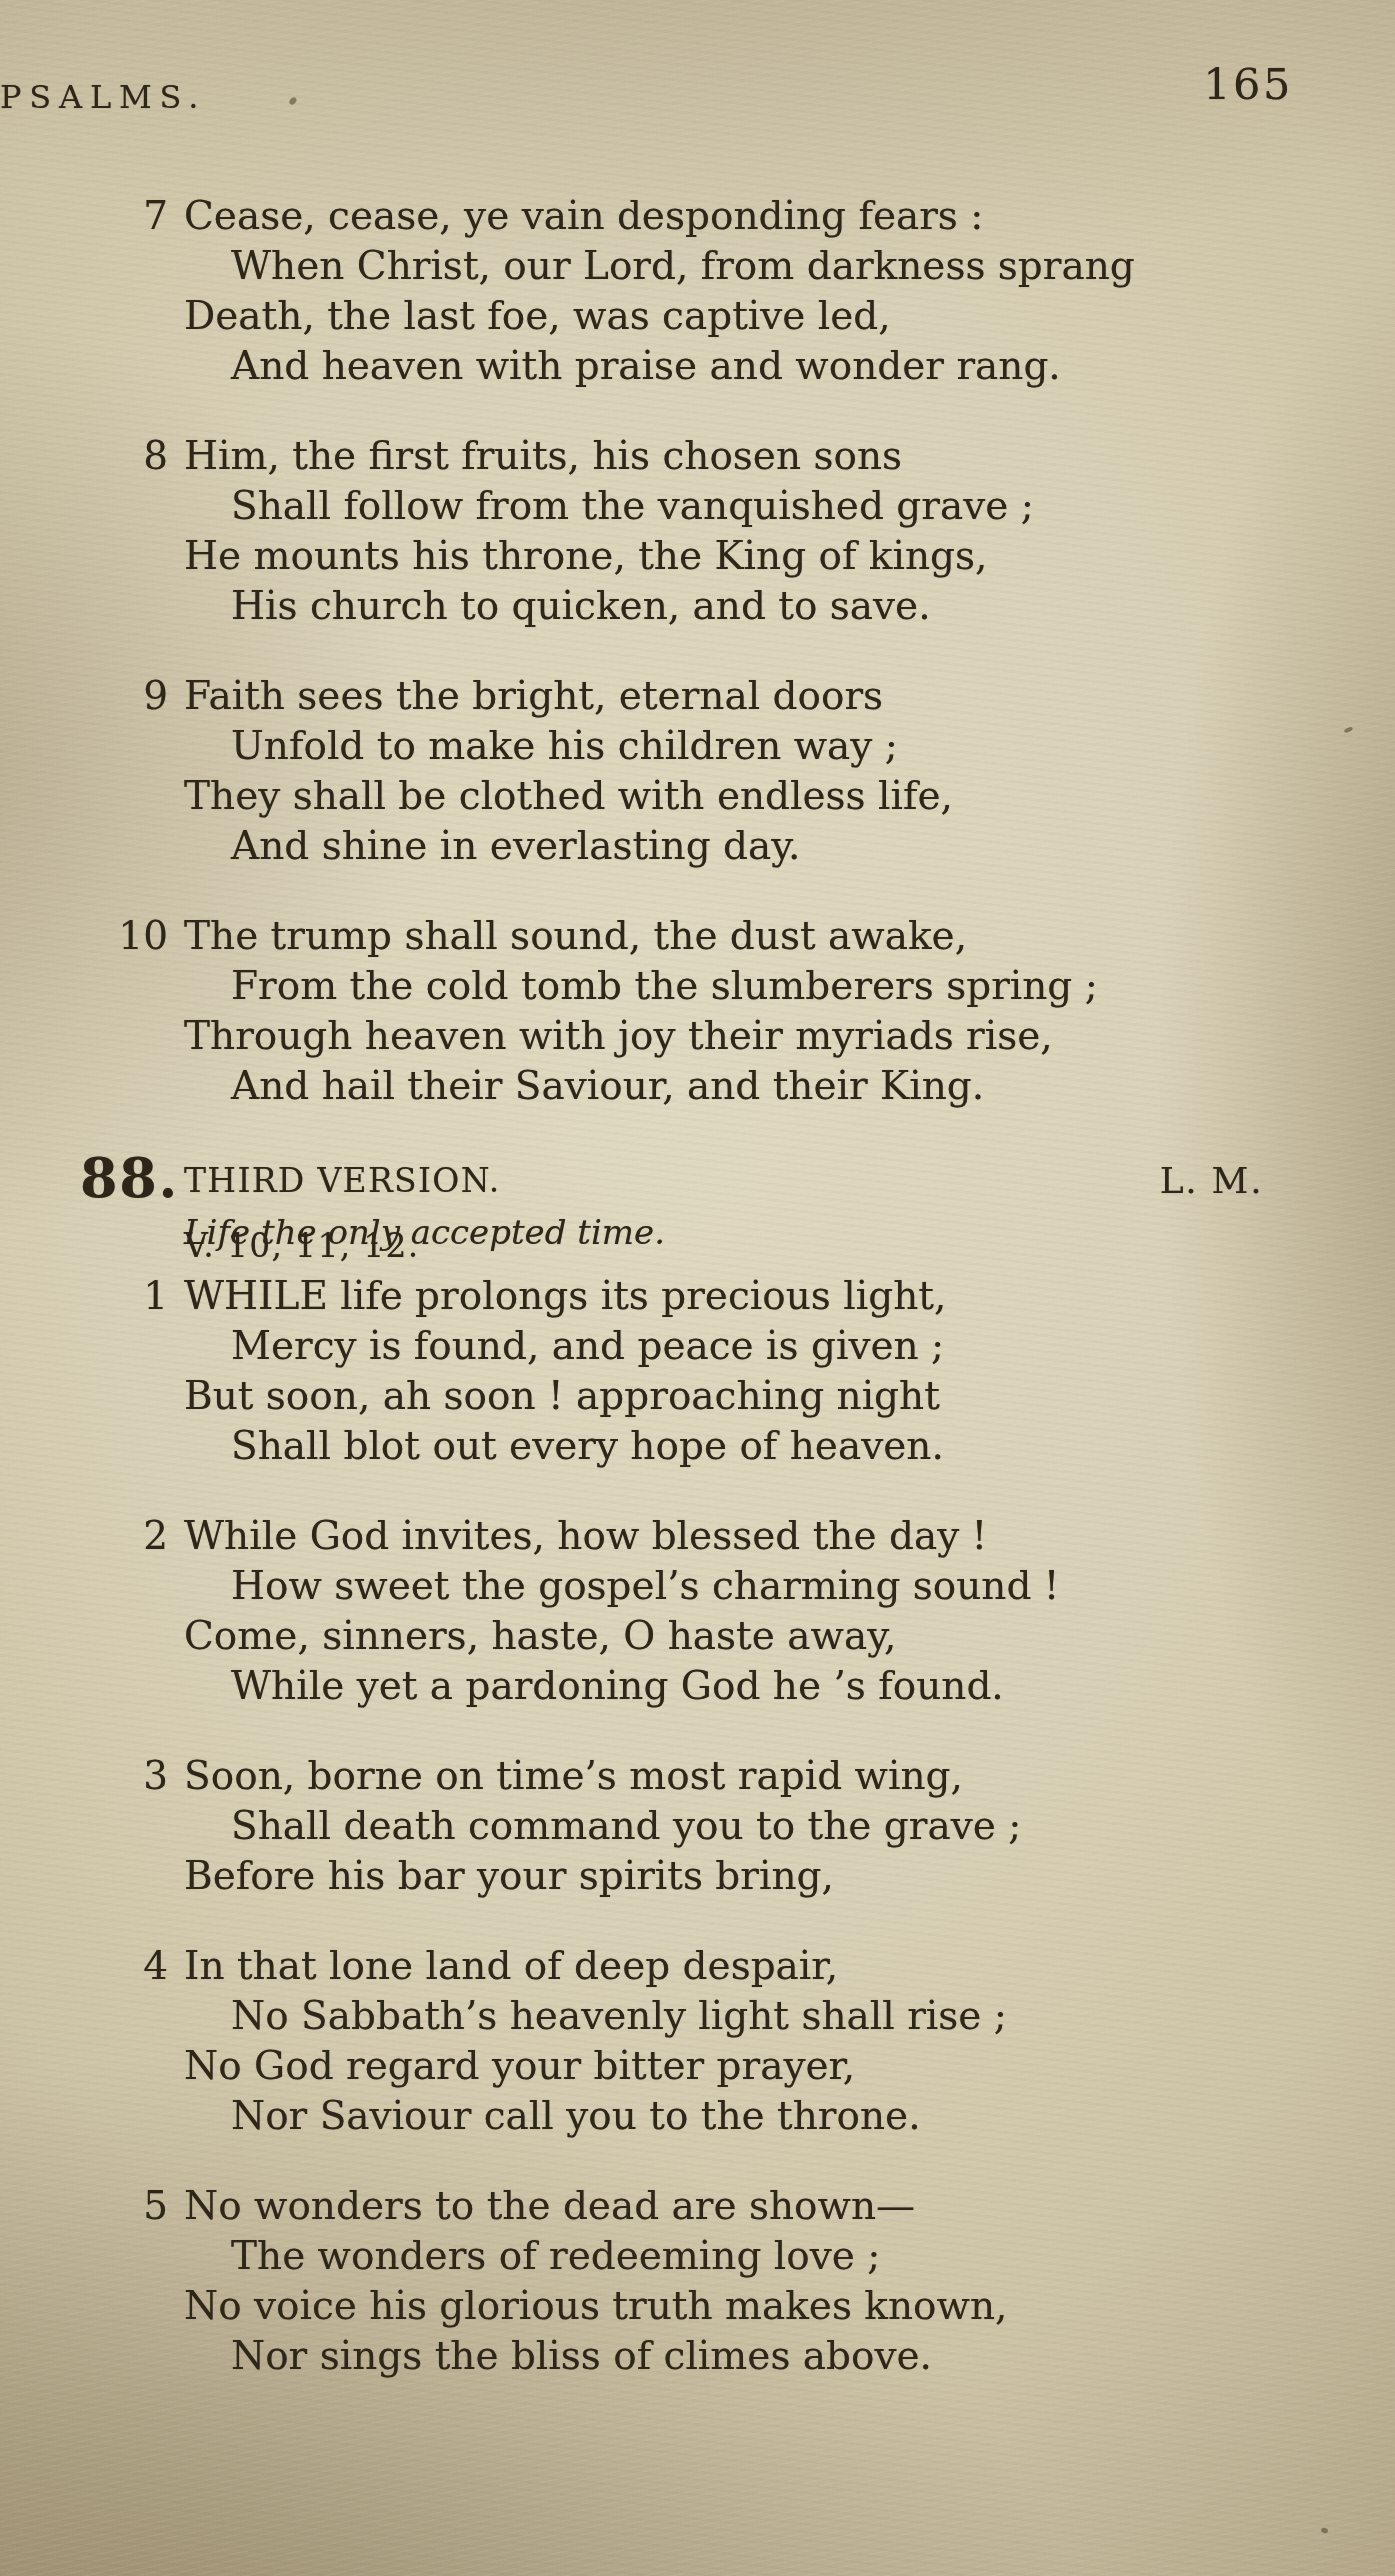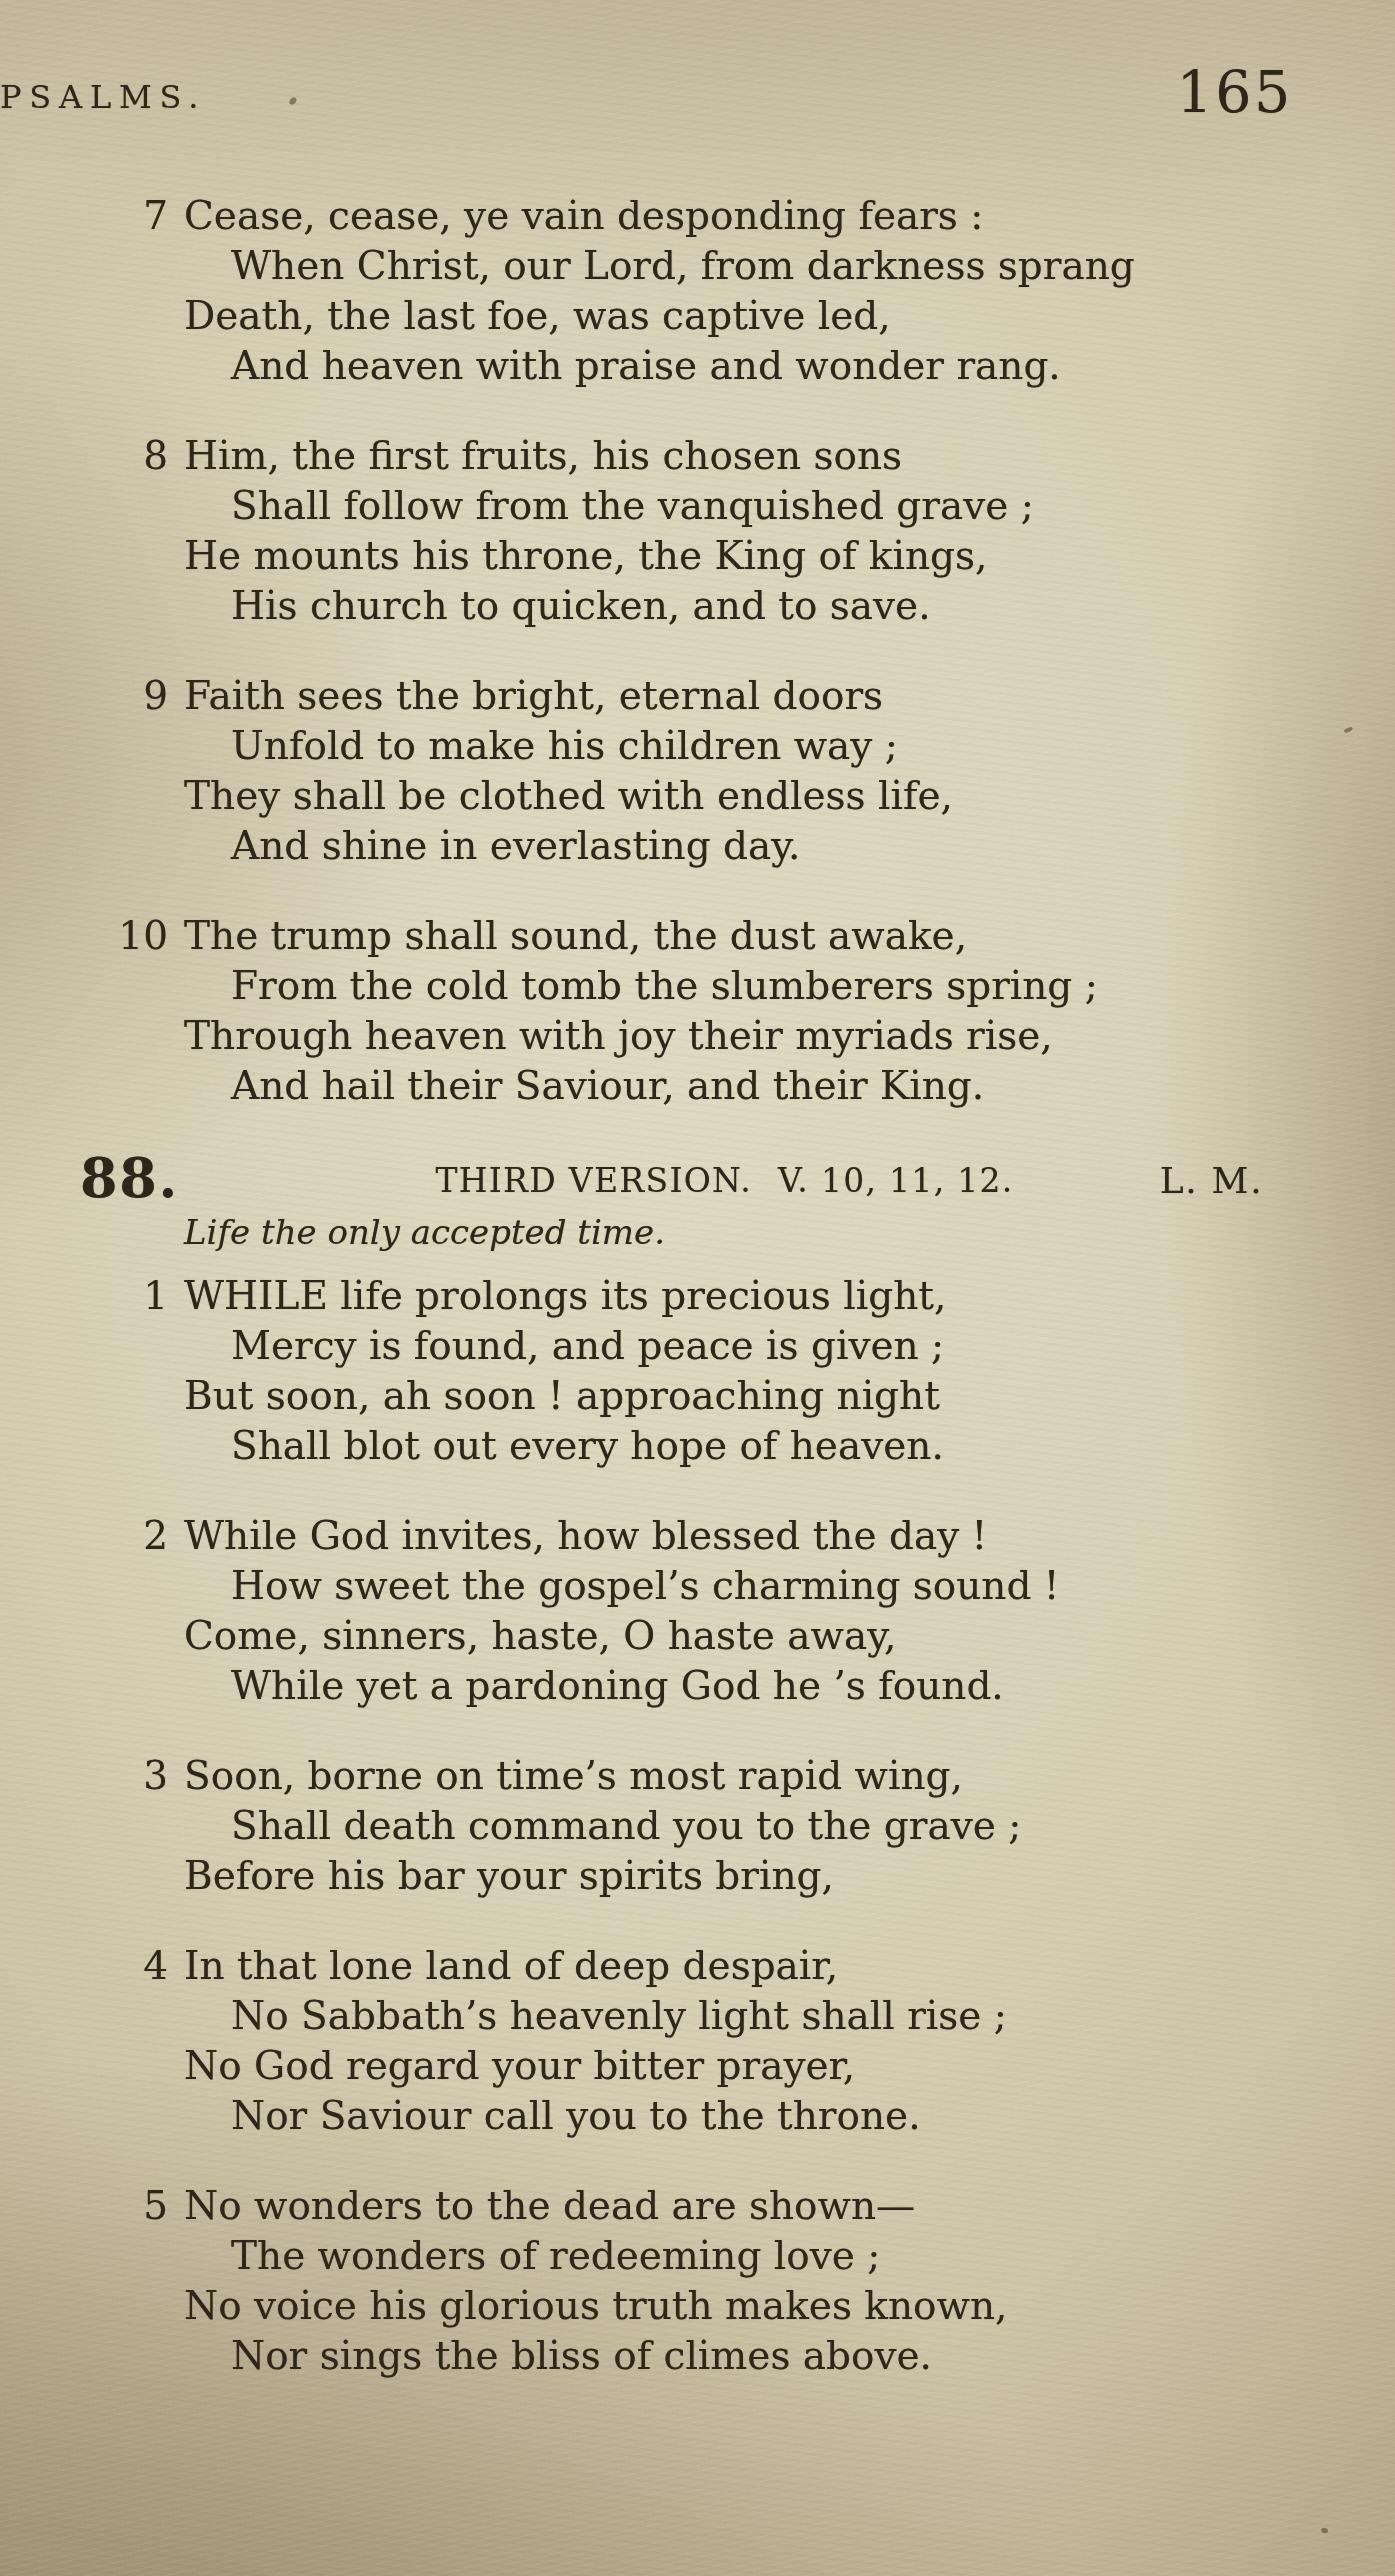--- a/index.html
+++ b/index.html
@@ -24,21 +24,21 @@
     background:
       repeating-linear-gradient(7deg, rgba(92,76,50,.035) 0 2.6px, rgba(92,76,50,0) 2.6px 7.8px),
       repeating-linear-gradient(-13deg, rgba(255,250,228,.05) 0 1.7px, rgba(255,250,228,0) 1.7px 6px);
     pointer-events: none;
   }
   .ink { text-shadow: 0 0 0.9px rgba(46,38,25,.45); }
 
   
   .header { position: relative; padding-top: 78px; text-align: left; }
   .header-title { font-size: 32px; letter-spacing: 7.8px; }
-  .page-number { position: absolute; right: 102px; top: 59px; font-size: 57px; letter-spacing: 2.6px; }
+  .page-number { position: absolute; right: 102px; top: 59px; font-size: 43px; letter-spacing: 2.6px; }
 
   
   .content { position: relative; margin-top: 75px; padding: 0 130px 0 184px; }
 
   .verse { position: relative; margin: 0 0 40px 0; }
   .vnum {
     position: absolute; left: -96px; top: 0;
     width: 80px; text-align: right;
     font-size: 39px; line-height: 50px;
   }
@@ -46,21 +46,21 @@
   .indent1 { margin-left: 47px; }
 
   
   .hymn-head { position: relative; margin: 35px 0 5.2px 0; height: 56px; }
   .hymn-number {
     position: absolute; left: -104px; top: -5.2px;
     font-size: 54px; font-weight: bold; letter-spacing: 1.7px;
   }
   .hymn-title-row {
     display: flex; justify-content: center; align-items: baseline;
-    gap: 26px; padding-top: 10.4px; font-size: 33px; letter-spacing: 1.3px;
+    gap: 26px; padding-top: 10.4px; font-size: 33px; letter-spacing: 1.3px; flex-direction: column;
   }
   .meter { position: absolute; right: 1.7px; top: 8.7px; font-size: 36px; letter-spacing: 1.7px; }
   .subtitle { text-align: left; font-style: italic; font-size: 34px; margin: 3.5px 0 19px 0; }
 
   
   .speck { position: absolute; background: #5d523c; border-radius: 50%; opacity: .65; }
   .speck-1 { left: 290px; top: 97px; width: 6px; height: 7.8px; transform: rotate(40deg); }
   .speck-2 { left: 1344px; top: 728px; width: 8.7px; height: 4.3px; transform: rotate(-25deg); }
   .speck-3 { left: 1321px; top: 2528px; width: 7px; height: 5.2px; transform: rotate(15deg); }
 </style>

